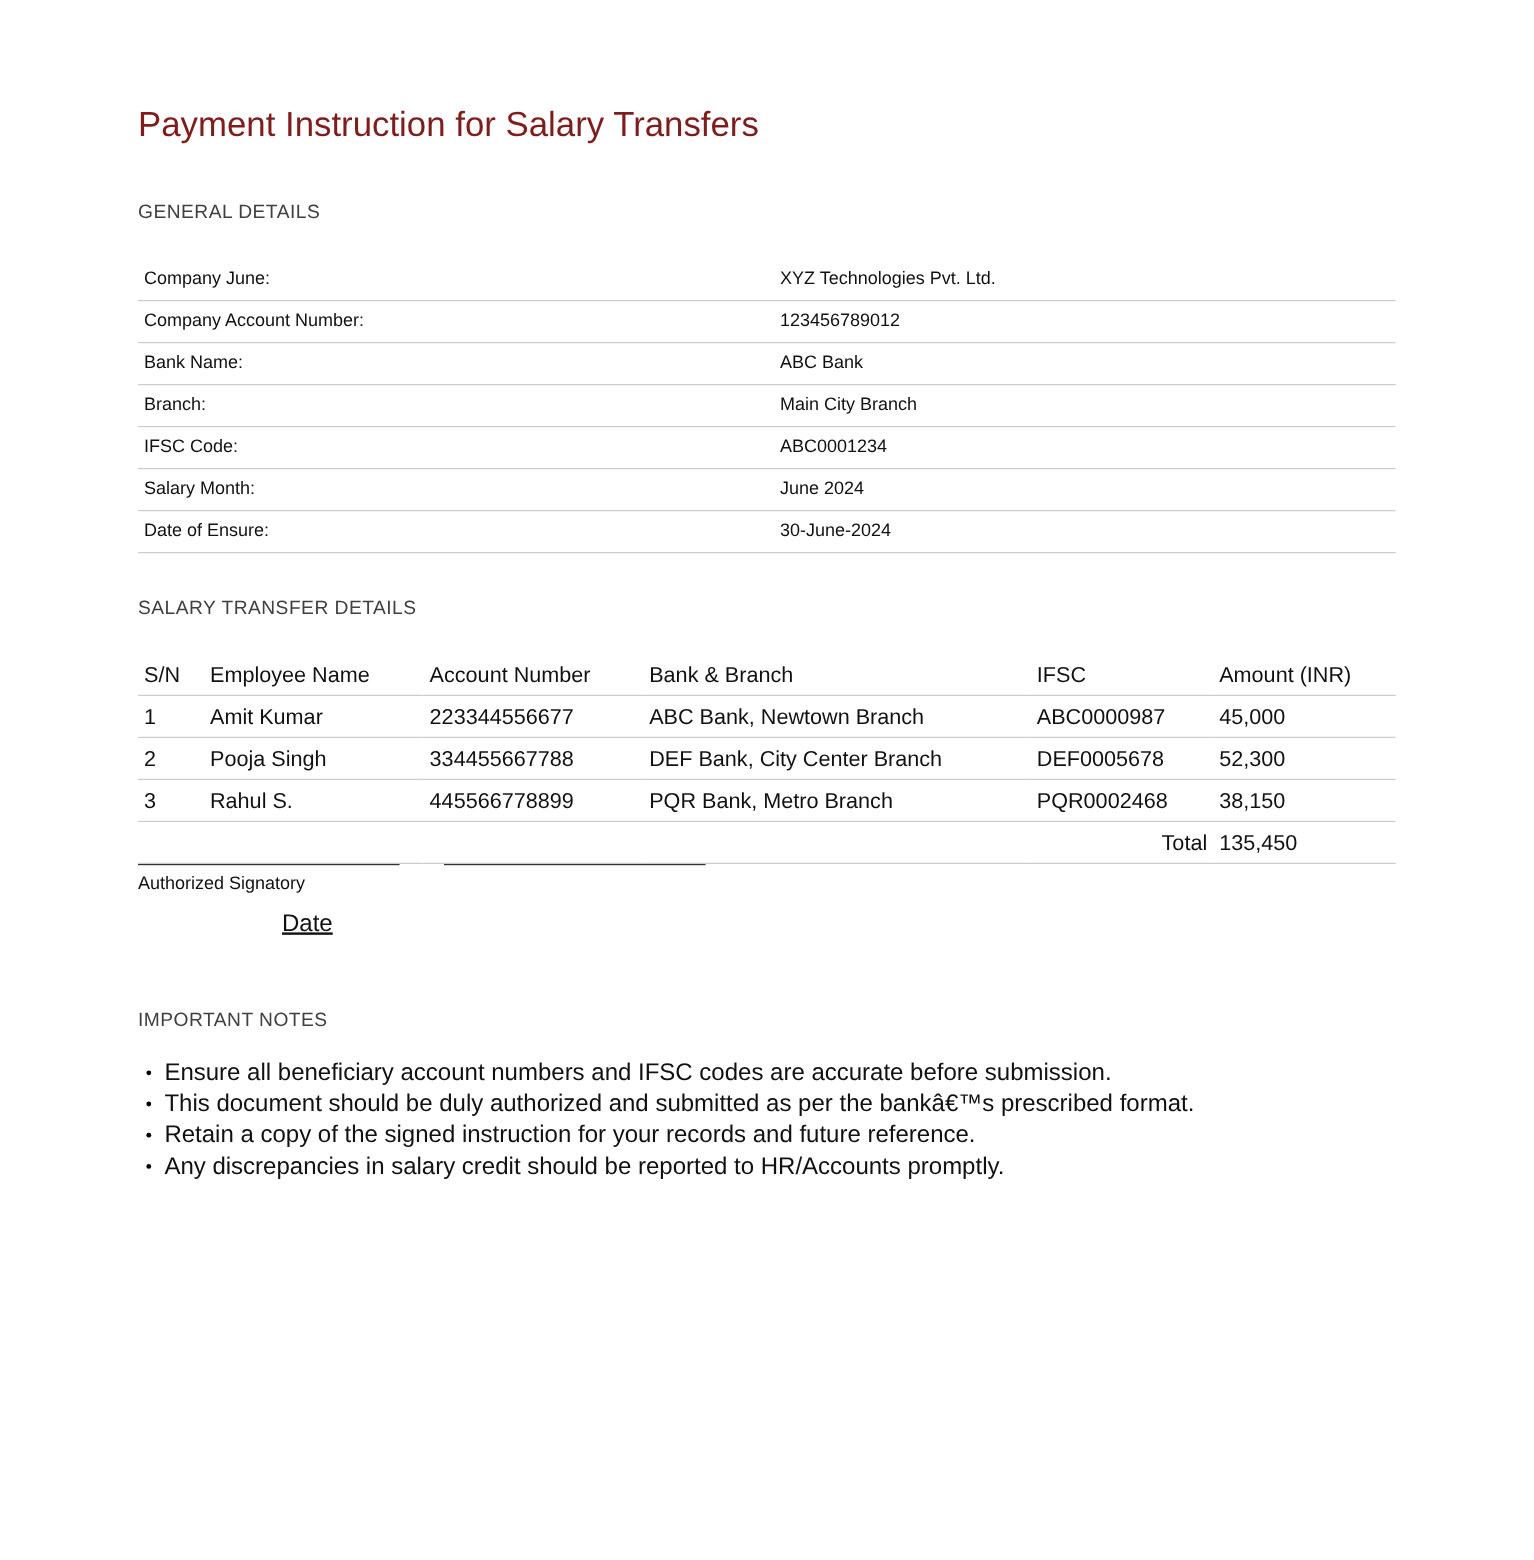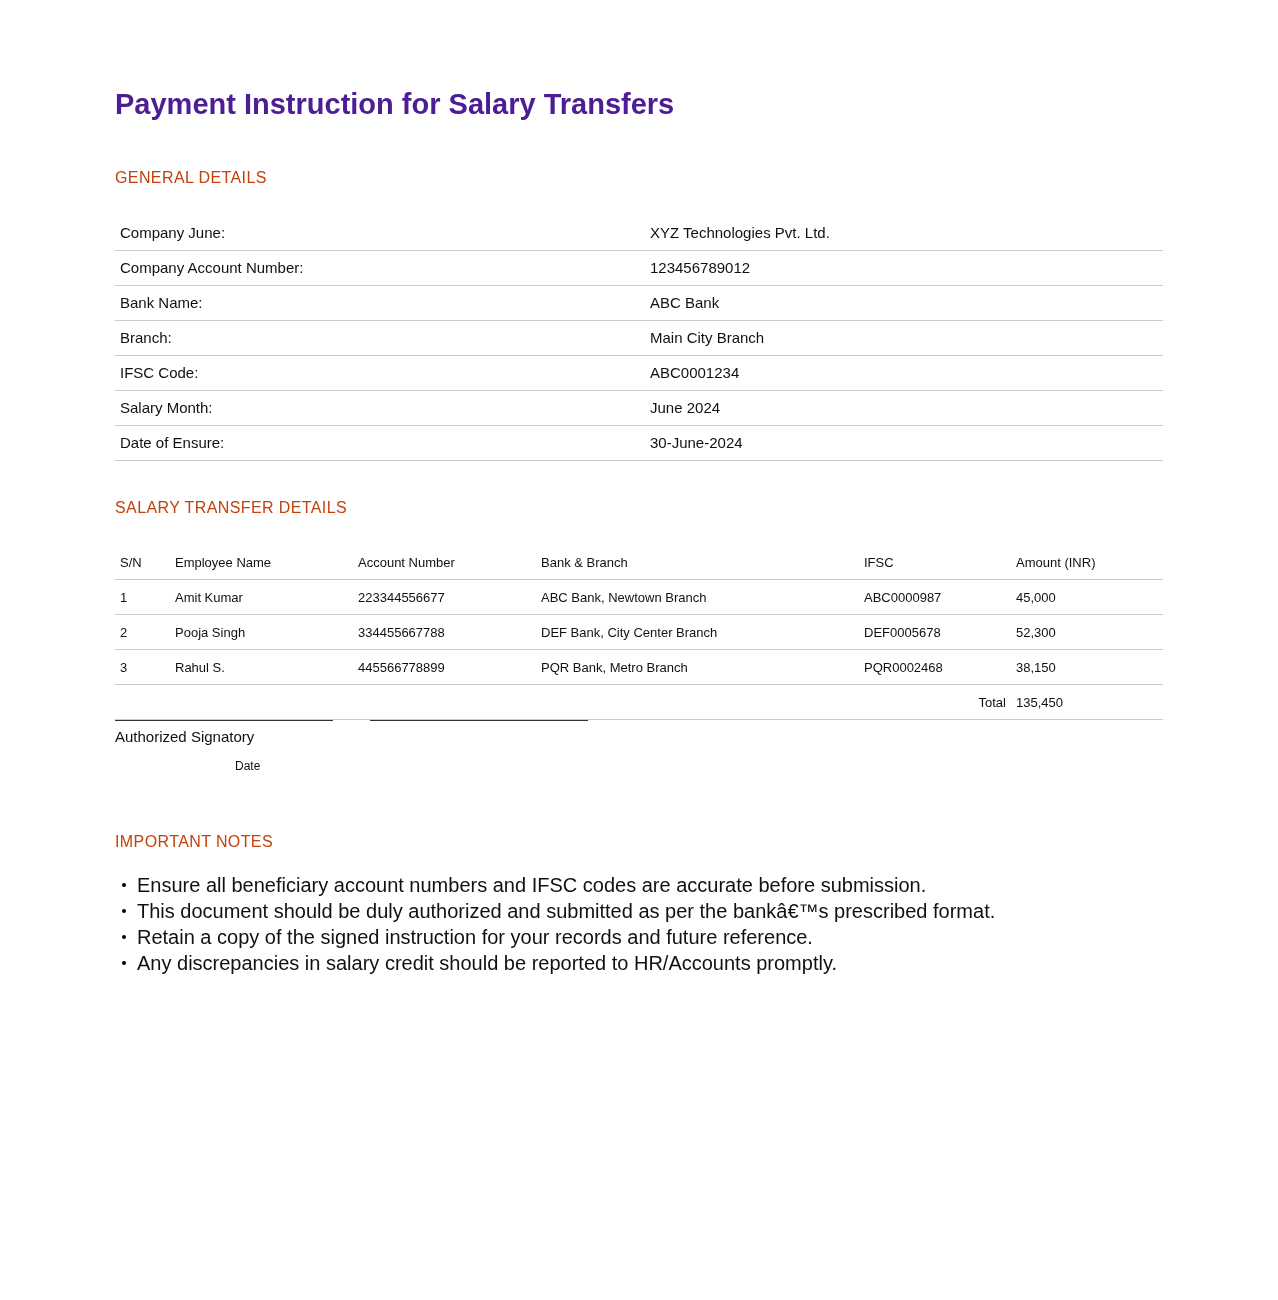--- a/index.html
+++ b/index.html
@@ -18,52 +18,52 @@
     min-height: 1300px;
     font-family: "Liberation Sans", sans-serif;
     color: var(--text-color);
   }
   .page {
     padding: 88px 115px 60px 115px;
     width: 1278px;
   }
   h1.doc-title {
     font-size: 29px;
-    font-weight: 700;
+    font-weight: 400;
     line-height: 1.15;
     margin: 0 0 48px 0;
-    color: #4c1d95;
+    color: #7f1d1d;
   }
   h2.section-heading {
     font-size: 16px;
     font-weight: 400;
     letter-spacing: 0.4px;
     margin: 0 0 28px 0;
-    color: #c2410c;
+    color: #404040;
   }
   
   table.kv-table {
     width: 100%;
     border-collapse: collapse;
     table-layout: fixed;
     font-size: 15px;
   }
   table.kv-table td {
     border-bottom: 1px solid var(--border-color);
     height: 35px;
     padding: 0 0 0 5px;
     vertical-align: middle;
   }
   
   .salary-section { margin-top: 38px; }
   table.salary-table {
     width: 100%;
     border-collapse: collapse;
     table-layout: fixed;
-    font-size: 13px;
+    font-size: 18px;
   }
   table.salary-table th,
   table.salary-table td {
     border-bottom: 1px solid var(--border-color);
     height: 35px;
     padding: 0 0 0 5px;
     text-align: left;
     font-weight: 400;
     vertical-align: middle;
     overflow: hidden;
@@ -81,21 +81,22 @@
     height: 1px;
     background: var(--sig-line-color);
   }
   .sig-label {
     margin-top: 7px;
     font-size: 15px;
   }
   .date-label {
     margin-top: 14px;
     margin-left: 120px;
-    font-size: 12px;
+    font-size: 20px;
+    text-decoration: underline;
   }
   
   .notes-section { margin-top: 60px; }
   .notes-section h2.section-heading { margin-bottom: 0; }
   ul.notes-list {
     margin: 21px 0 0 0;
     padding: 0;
     list-style: none;
     font-size: 20px;
   }

